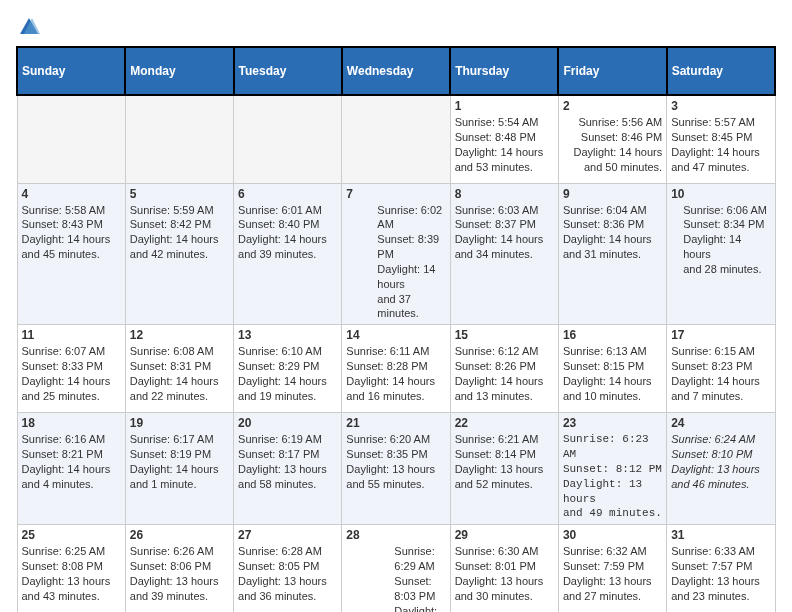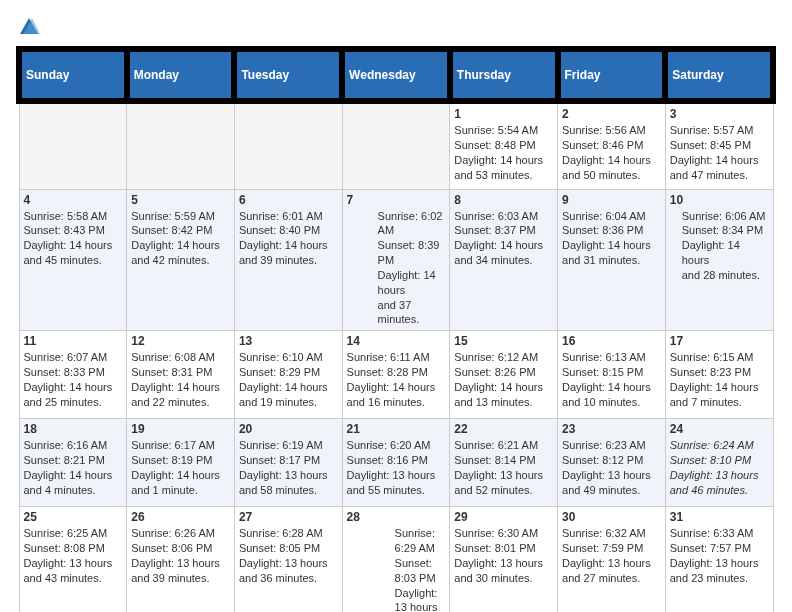--- a/index.html
+++ b/index.html
@@ -58,21 +58,21 @@
       border-collapse: collapse;
       table-layout: fixed;
     }
     .calendar th {
       background-color: #2a6db5;
       color: #fff;
       font-size: 12px;
       font-weight: bold;
       padding: 16px 4px;
       text-align: left;
-      border: 6px solid #000000;
+      border: 2px solid #000000;
     }
     .calendar td {
       border: 1px solid #ccc;
       vertical-align: top;
       padding: 3px 4px;
       min-height: 80px;
       height: 88px;
       font-size: 10px;
       color: #333;
       background: #fff;
@@ -135,21 +135,21 @@
         <td class="empty"></td>
         <td>
           <span class="day-number">1</span>
           <div class="day-info" style="white-space: pre-line;">Sunrise: 5:54 AM
 Sunset: 8:48 PM
 Daylight: 14 hours
 and 53 minutes.</div>
         </td>
         <td>
           <span class="day-number">2</span>
-          <div class="day-info" style="white-space: pre-line;">Sunrise: 5:56 AM
+          <div class="day-info" style="white-space: pre-line; text-align: right;">Sunrise: 5:56 AM
 Sunset: 8:46 PM
 Daylight: 14 hours
 and 50 minutes.</div>
         </td>
         <td>
           <span class="day-number">3</span>
           <div class="day-info" style="white-space: pre-line;">Sunrise: 5:57 AM
 Sunset: 8:45 PM
 Daylight: 14 hours
 and 47 minutes.</div>
@@ -275,34 +275,34 @@
         <td>
           <span class="day-number">20</span>
           <div class="day-info" style="white-space: pre-line;">Sunrise: 6:19 AM
 Sunset: 8:17 PM
 Daylight: 13 hours
 and 58 minutes.</div>
         </td>
         <td>
           <span class="day-number">21</span>
           <div class="day-info" style="white-space: pre-line;">Sunrise: 6:20 AM
-Sunset: 8:16 PM
+Sunset: 8:35 PM
 Daylight: 13 hours
 and 55 minutes.</div>
         </td>
         <td>
           <span class="day-number">22</span>
           <div class="day-info" style="white-space: pre-line;">Sunrise: 6:21 AM
 Sunset: 8:14 PM
 Daylight: 13 hours
 and 52 minutes.</div>
         </td>
         <td>
           <span class="day-number">23</span>
-          <div class="day-info" style="white-space: pre-line;">Sunrise: 6:23 AM
+          <div class="day-info" style="white-space: pre-line; font-family: Liberation Mono, monospace;">Sunrise: 6:23 AM
 Sunset: 8:12 PM
 Daylight: 13 hours
 and 49 minutes.</div>
         </td>
         <td>
           <span class="day-number">24</span>
           <div class="day-info" style="white-space: pre-line; font-style: italic;">Sunrise: 6:24 AM
 Sunset: 8:10 PM
 Daylight: 13 hours
 and 46 minutes.</div>

